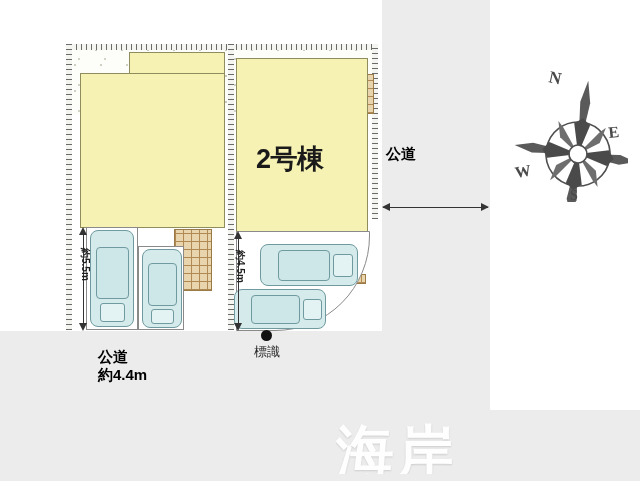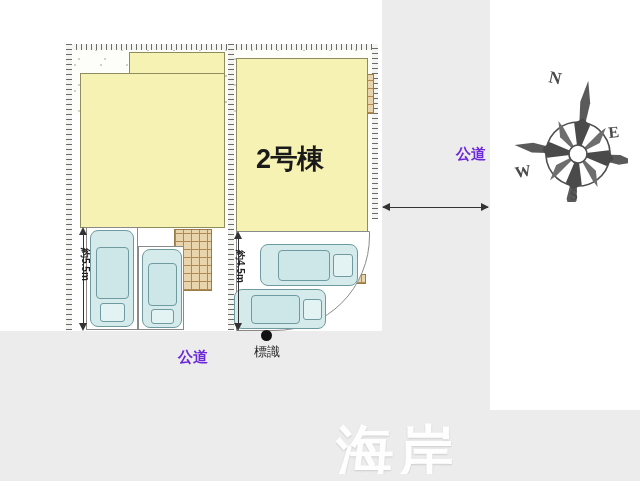--- a/index.html
+++ b/index.html
@@ -260,22 +260,22 @@
   #dim-v1-arrow-u { left: 79px; top: 227px; }
   #dim-v1-arrow-d { left: 79px; top: 323px; }
 
   #dim-v2-line { left: 238px; top: 233px; height: 96px; }
   #dim-v2-arrow-u { left: 234px; top: 231px; }
   #dim-v2-arrow-d { left: 234px; top: 323px; }
 
   
   .dim-text {
     position: absolute;
-    text-align: right;
-    color: #6d28d9;
+    text-align: left;
+    color: #000000;
     line-height: 1.22;
     white-space: nowrap;
   }
   #text-road-right {
     left: 386px;
     top: 145px;
     width: 100px;
     font-size: 15px;
     font-weight: bold;
   }
@@ -401,20 +401,21 @@
 
   <div class="dim-line-h" id="dim-right-line"></div>
   <div class="arrow left" id="dim-right-arrow-l"></div>
   <div class="arrow right" id="dim-right-arrow-r"></div>
   <div class="dim-text" id="text-road-right">
     <span class="line1">公道</span>
   </div>
 
   <div class="dim-text" id="text-road-bottom">
     <span class="line1">公道</span>
+    <span class="line2">約4.4m</span>
   </div>
 
   <div class="dim-line-v" id="dim-v1-line"></div>
   <div class="arrow up" id="dim-v1-arrow-u"></div>
   <div class="arrow down" id="dim-v1-arrow-d"></div>
   <div class="dim-text-vert" id="text-v1">約5.5m</div>
 
   <div class="dim-line-v" id="dim-v2-line"></div>
   <div class="arrow up" id="dim-v2-arrow-u"></div>
   <div class="arrow down" id="dim-v2-arrow-d"></div>

